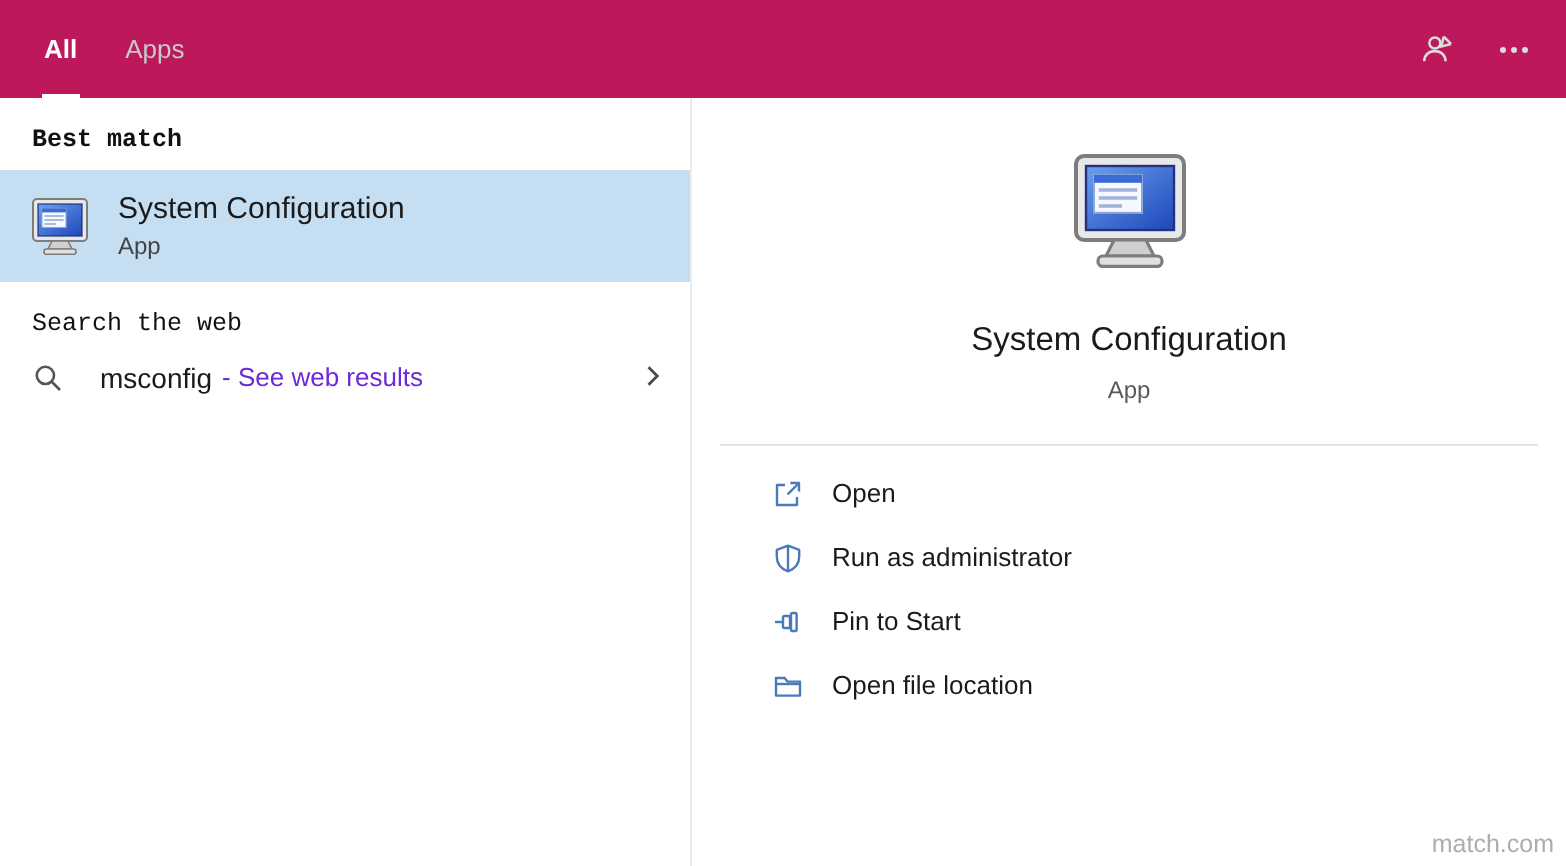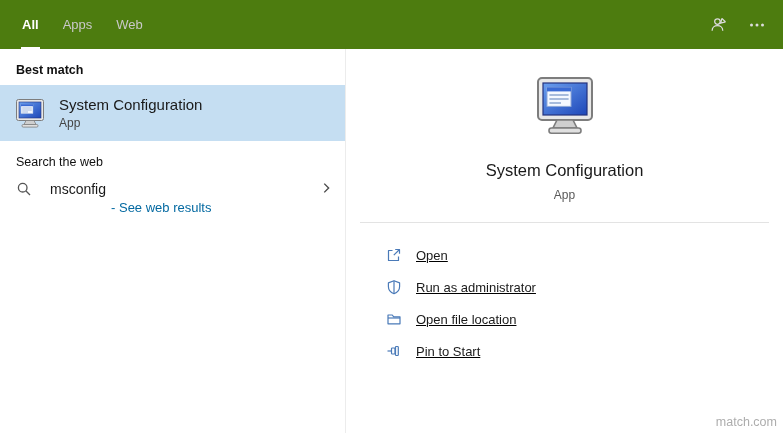--- a/index.html
+++ b/index.html
@@ -9,21 +9,21 @@
     position: relative;
     width: 783px;
     height: 433px;
     background: #ffffff;
     overflow: hidden;
   }
 
   
   .topbar {
     position: absolute; top:0; left:0; right:0; height:49px;
-    background:#4d7c0f;
+    background:#be185d;
     display:flex; align-items:stretch;
     padding-left:10px;
     color:#c9c9c9;
   }
   .tab {
     position:relative;
     display:flex; align-items:center;
     padding:0 12px;
     font-size:13px;
     cursor:pointer;
@@ -48,40 +48,41 @@
   .topbar-right svg { display:block; }
 
   
   .left-panel {
     position:absolute; top:49px; left:0; width:345px; bottom:0;
     background:#ffffff;
   }
   .section-header {
     font-size:12.5px; color:#111;
     margin:14px 0 8px 16px;
+    font-family:Liberation Mono, monospace;
   }
   .section-header.bold { font-weight:bold; }
   .best-match-row {
     height:56px; width:100%;
     background:#c5def2;
     display:flex; align-items:center;
     padding-left:14px;
     cursor:pointer;
   }
   .bm-text { margin-left:13px; }
   .bm-title { font-size:15px; color:#1a1a1a; }
   .bm-sub { font-size:12px; color:#444; margin-top:3px; }
 
   .web-row {
     height:34px; display:flex; 
     padding:0 12px 0 16px; cursor:pointer; margin-top:12px;
   }
   .web-row .mag { margin-right:18px; color:#555; }
   .web-query { font-size:14px; color:#1a1a1a; }
-  .web-suffix { font-size:13px; color:#0369a1; margin-left:5px;margin-top:19px; }
+  .web-suffix { font-size:13px; color:#6d28d9; margin-left:5px; }
   .web-chevron { margin-left:auto; color:#4a4a4a; }
 
   
   .right-panel {
     position:absolute; top:49px; left:345px; right:0; bottom:0;
     background:#ffffff;
     border-left:1px solid #ececec;
     display:flex; flex-direction:column; align-items:center;
     padding-top:26px;
   }
@@ -91,23 +92,22 @@
     align-self:stretch;
     margin:20px 14px 0 14px;
     border-top:1px solid #e3e3e3;
   }
   .actions {
     align-self:stretch;
     margin-top:16px;
     padding-left:40px;
   }
   .action {
-    height:32px; display:flex; align-items:center; gap:14px;
+    height:32px; display:flex; gap:14px;
     cursor:pointer;
-    text-decoration:underline;
   }
   .action .aicon { color:#4a7ab8; display:flex; }
   .action-label { font-size:13px; color:#1a1a1a; }
 
   .watermark {
     position:absolute; right:6px; bottom:4px;
     font-size:12.5px; color:#adadad;
   }
 </style>
 </head>
@@ -135,23 +135,20 @@
 
 <div class="screen">
 
   <div class="topbar">
     <div class="tab active">
       <span>All</span>
     </div>
     <div class="tab">
       <span>Apps</span>
     </div>
-    <div class="tab">
-      <span>Web</span>
-    </div>
 
     <div class="topbar-right">
       <span>
         <svg width="17" height="17" viewBox="0 0 16 16" fill="none" stroke="#dcdcdc" stroke-width="1.2">
           <circle cx="7" cy="5.2" r="2.6"></circle>
           <path d="M2 13.8 C2 10.7 4.3 9 7 9 C9.7 9 12 10.7 12 13.8"></path>
           <path d="M11.2 2.2 L14.6 5.6 M11.2 2.2 L10 6.8 L14.6 5.6"></path>
         </svg>
       </span>
       <span>
@@ -223,36 +220,36 @@
             <path d="M8 1.8 L13.6 3.9 V7.4 C13.6 11.1 11.3 13.5 8 14.7 C4.7 13.5 2.4 11.1 2.4 7.4 V3.9 Z"></path>
             <line x1="8" y1="1.8" x2="8" y2="14.7"></line>
           </svg>
         </span>
         <span class="action-label">Run as administrator</span>
       </div>
 
       <div class="action">
         <span class="aicon">
           <svg width="16" height="16" viewBox="0 0 16 16" fill="none" stroke="currentColor" stroke-width="1.2" stroke-linejoin="round">
-            <path d="M2 4 H6.3 L7.7 5.8 H14 V12.8 H2 Z"></path>
-            <line x1="2" y1="7" x2="14" y2="7"></line>
-          </svg>
-        </span>
-        <span class="action-label">Open file location</span>
-      </div>
-
-      <div class="action">
-        <span class="aicon">
-          <svg width="16" height="16" viewBox="0 0 16 16" fill="none" stroke="currentColor" stroke-width="1.2" stroke-linejoin="round">
             <line x1="1.5" y1="8" x2="5.5" y2="8"></line>
             <rect x="5.5" y="5" width="3.5" height="6" rx="0.8"></rect>
             <rect x="9.5" y="3.5" width="2.8" height="9" rx="0.8"></rect>
           </svg>
         </span>
         <span class="action-label">Pin to Start</span>
       </div>
 
+      <div class="action">
+        <span class="aicon">
+          <svg width="16" height="16" viewBox="0 0 16 16" fill="none" stroke="currentColor" stroke-width="1.2" stroke-linejoin="round">
+            <path d="M2 4 H6.3 L7.7 5.8 H14 V12.8 H2 Z"></path>
+            <line x1="2" y1="7" x2="14" y2="7"></line>
+          </svg>
+        </span>
+        <span class="action-label">Open file location</span>
+      </div>
+
 
     </div>
   </div>
 
   <div class="watermark">match.com</div>
 </div>
 
 </body></html>

